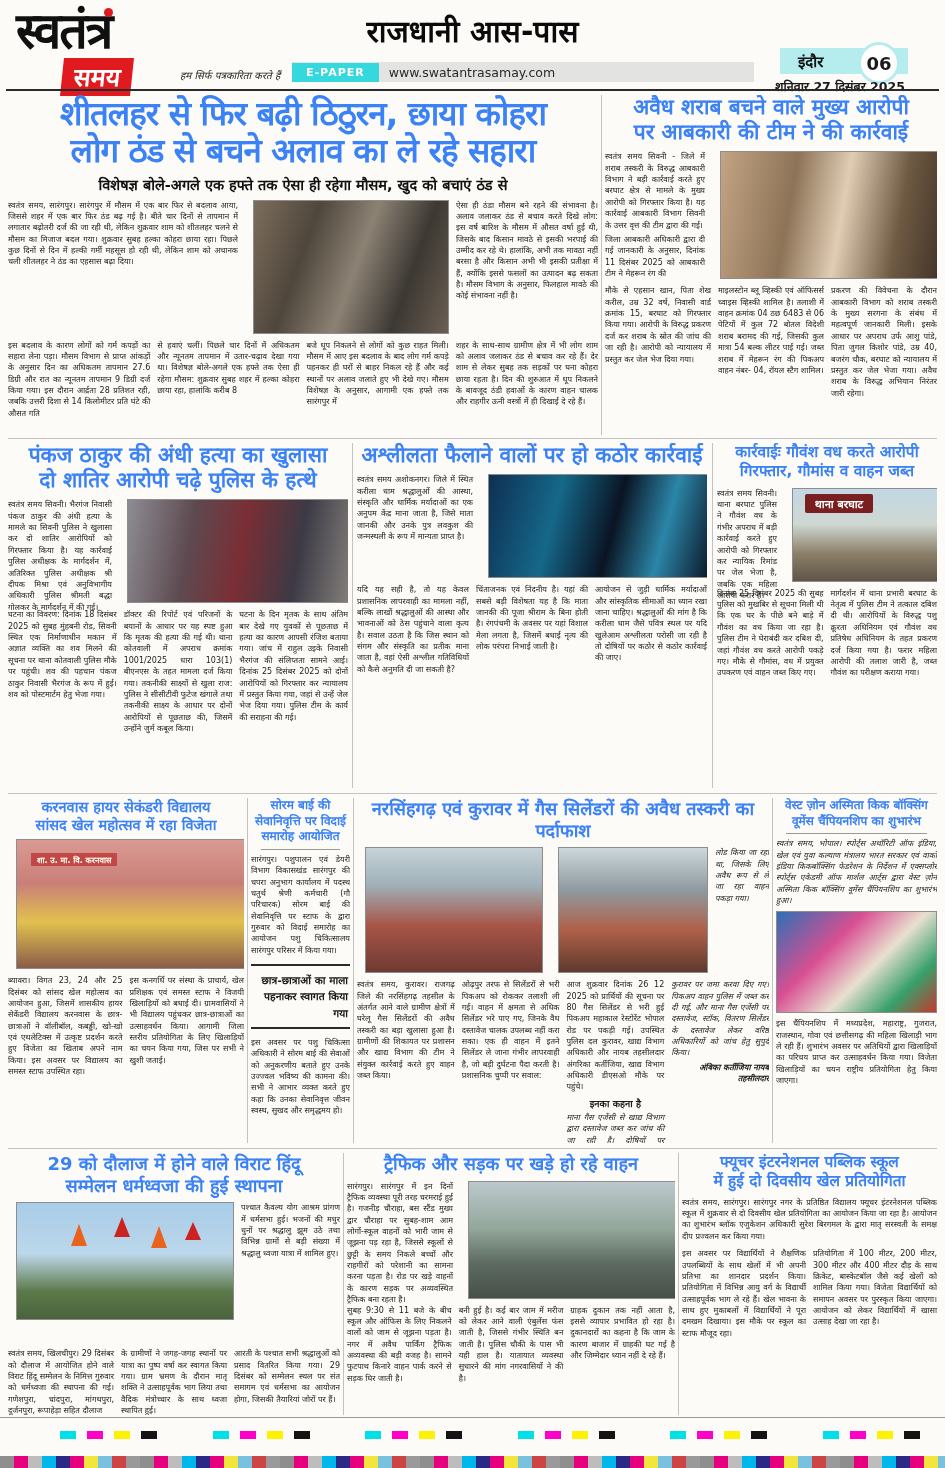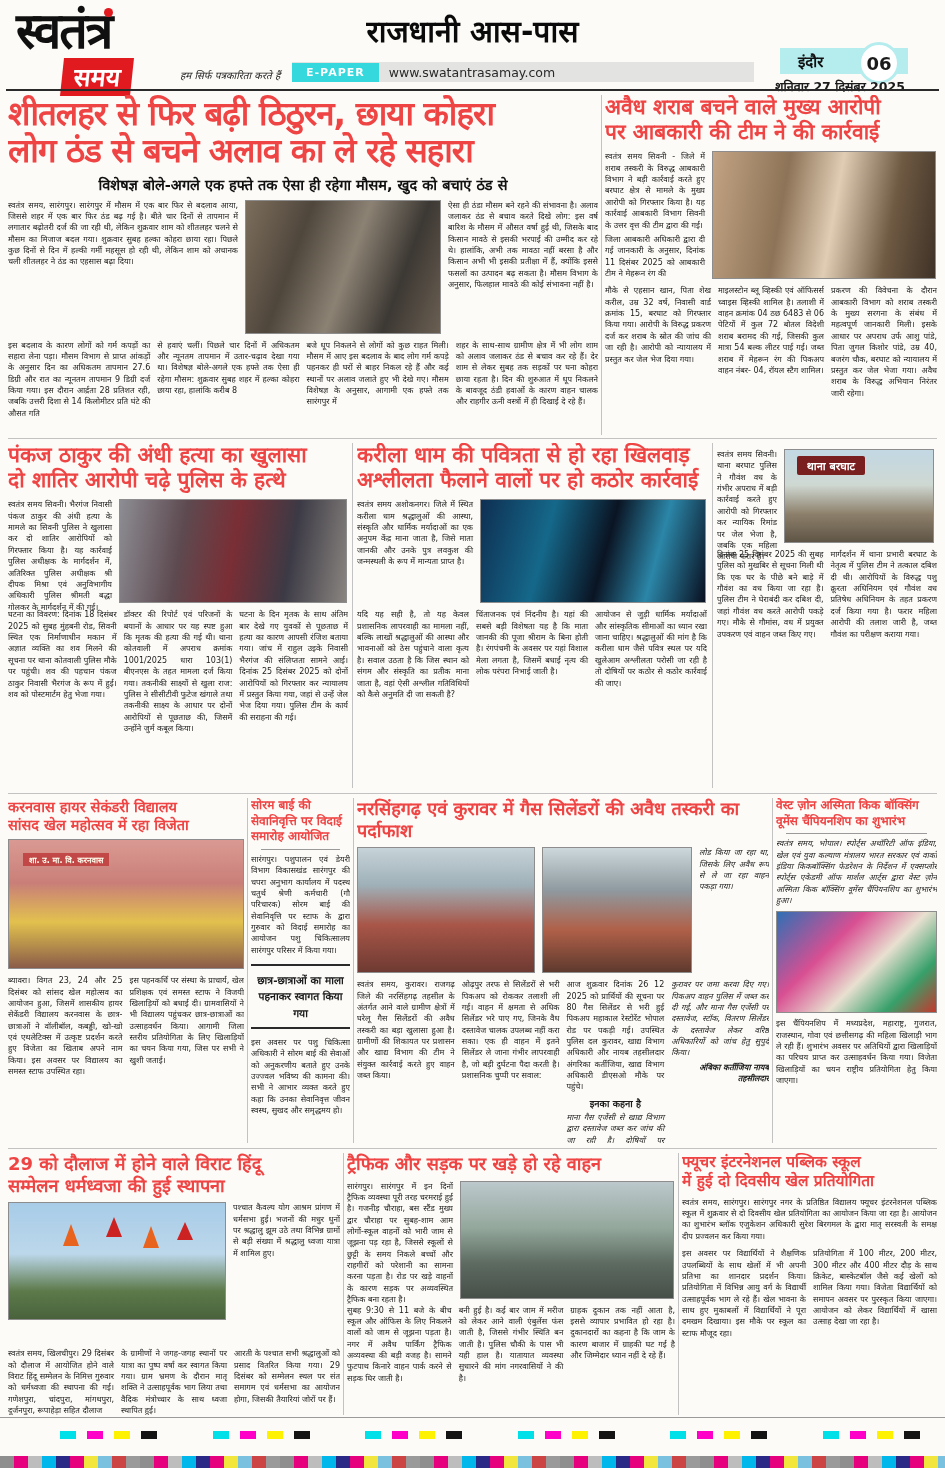--- a/index.html
+++ b/index.html
@@ -17,39 +17,39 @@
   .epaper-badge{background:#35d8dc;color:#fff;font-weight:bold;font-size:11px;padding:3px 14px;margin-right:10px;letter-spacing:1px;}
   .website{font-size:12.5px;color:#2a2a2a;}
   .city-box{position:absolute;left:780px;top:48px;width:110px;height:26px;background:#b5ecee;display:flex;align-items:center;
             justify-content:flex-start;padding-left:18px;font-weight:800;font-size:15px;color:#111;}
   .page-circle{position:absolute;left:858px;top:42px;width:36px;height:36px;border-radius:50%;background:#fff;
                border:3px solid #b5ecee;display:flex;align-items:center;justify-content:center;font-size:18px;font-weight:800;}
   .date{position:absolute;left:775px;top:78px;width:130px;text-align:center;font-weight:800;font-size:12.5px;}
   .mast-rule{position:absolute;left:6px;right:6px;top:89px;border-top:2px solid #2a2a2a;}
   
   .art{position:absolute;overflow:hidden;}
-  .hl{font-weight:800;color:#ef4444;}
+  .hl{font-weight:800;text-align:center;color:#3b82f6;}
   .s33{font-size:33px;line-height:1.13;letter-spacing:-1px;}
   .s22{font-size:21px;line-height:1.2;}
   .s19{font-size:18px;line-height:1.2;}
   .s16{font-size:15.5px;line-height:1.25;}
   .s15{font-size:14.5px;line-height:1.25;}
   .s12{font-size:12px;line-height:1.3;}
   .sub{font-size:14.5px;font-weight:700;text-align:center;margin-top:4px;color:#111;}
   .bd{font-size:8px;line-height:1.42;text-align:justify;color:#1c1c1c;}
   .row{display:flex;gap:7px;margin-top:6px;}
   .c{flex:1;min-width:0;}
-  .photo{position:relative;border:1px solid #8d8d8d;flex:none;overflow:hidden;}
+  .photo{position:relative;border:1px solid #8d8d8d;flex:none;overflow:hidden;margin-left:8px;}
   .sign{position:absolute;left:8%;top:6%;background:#7a1f1f;color:#fff;font-weight:bold;font-size:11px;
         padding:2px 10px;border-radius:2px;}
   .sign2{position:absolute;left:6%;top:10%;background:rgba(190,60,60,.85);color:#ffe;font-weight:bold;font-size:8px;padding:1px 6px;}
   .hr-u{border-bottom:1px solid #9a9a9a;margin:4px 10px;}
   .sig{font-weight:bold;font-style:italic;text-align:right;margin-top:3px;}
   .inka{font-weight:800;text-align:center;font-size:9.5px;margin:4px 0 2px;}
-  .pull{font-weight:800;font-size:10.5px;line-height:1.55;text-align:center;border-top:2px solid #2a2a2a;
+  .pull{font-weight:800;font-size:10.5px;line-height:1.55;text-align:right;border-top:2px solid #2a2a2a;
         border-bottom:2px solid #2a2a2a;padding:6px 2px;margin:8px 0;}
   .vline{position:absolute;width:1px;background:#c2c2c2;}
   .hline{position:absolute;height:1px;background:#c2c2c2;}
   
   .ph-weather{background:linear-gradient(110deg,#7d6e5c 0%,#4f463c 28%,#8c8274 52%,#3c3833 76%,#6b5f52 100%);}
   .ph-liquor{background:linear-gradient(100deg,#c3a484 0%,#8d7357 32%,#e0cdb4 54%,#6f5a43 78%,#3f3227 100%);}
   .ph-pankaj{background:linear-gradient(100deg,#8d8d93 0%,#5d4a50 28%,#7a2e35 50%,#3c3a45 74%,#8a8580 100%);}
   .ph-karila{background:linear-gradient(105deg,#0e2f52 0%,#15688a 30%,#0a1423 55%,#2b86a8 76%,#091020 100%);}
   .ph-gau{background:linear-gradient(180deg,#c2d8e4 0%,#cfd8d2 38%,#8c7f6a 70%,#5f5546 100%);}
   .ph-karn{background:linear-gradient(180deg,#d99a93 0%,#c97f78 34%,#e2c14e 64%,#8a5c49 100%);}
@@ -146,35 +146,38 @@
     </div>
     <div class="row" style="height:168px">
       <div class="bd c">घटना का विवरण: दिनांक 18 दिसंबर 2025 को सुबह मुंहबनी रोड, सिवनी स्थित एक निर्माणाधीन मकान में अज्ञात व्यक्ति का शव मिलने की सूचना पर थाना कोतवाली पुलिस मौके पर पहुंची। शव की पहचान पंकज ठाकुर निवासी भैरगंज के रूप में हुई। शव को पोस्टमार्टम हेतु भेजा गया।</div>
       <div class="bd c">डॉक्टर की रिपोर्ट एवं परिजनों के बयानों के आधार पर यह स्पष्ट हुआ कि मृतक की हत्या की गई थी। थाना कोतवाली में अपराध क्रमांक 1001/2025 धारा 103(1) बीएनएस के तहत मामला दर्ज किया गया। तकनीकी साक्ष्यों से खुला राज: पुलिस ने सीसीटीवी फुटेज खंगाले तथा तकनीकी साक्ष्य के आधार पर दोनों आरोपियों से पूछताछ की, जिसमें उन्होंने जुर्म कबूल किया।</div>
       <div class="bd c">घटना के दिन मृतक के साथ अंतिम बार देखे गए युवकों से पूछताछ में हत्या का कारण आपसी रंजिश बताया गया। जांच में राहुल उइके निवासी भैरगंज की संलिप्तता सामने आई। दिनांक 25 दिसंबर 2025 को दोनों आरोपियों को गिरफ्तार कर न्यायालय में प्रस्तुत किया गया, जहां से उन्हें जेल भेज दिया गया। पुलिस टीम के कार्य की सराहना की गई।</div>
     </div>
   </section>
 
   <section class="art" style="left:357px;top:443px;width:350px;height:345px">
     <div class="hl s22">
-      <div>करीला धाम की पवित्रता से हो रहा खिलवाड़</div>
       <div>अश्लीलता फैलाने वालों पर हो कठोर कार्रवाई</div>
     </div>
     <div class="row" style="height:104px">
       <div class="bd" style="width:116px;flex:none">स्वतंत्र समय अशोकनगर। जिले में स्थित करीला धाम श्रद्धालुओं की आस्था, संस्कृति और धार्मिक मर्यादाओं का एक अनुपम केंद्र माना जाता है, जिसे माता जानकी और उनके पुत्र लवकुश की जन्मस्थली के रूप में मान्यता प्राप्त है।</div>
       <div class="photo ph-karila" style="width:224px;height:102px"></div>
     </div>
     <div class="row" style="height:168px">
       <div class="bd c">यदि यह सही है, तो यह केवल प्रशासनिक लापरवाही का मामला नहीं, बल्कि लाखों श्रद्धालुओं की आस्था और भावनाओं को ठेस पहुंचाने वाला कृत्य है। सवाल उठता है कि जिस स्थान को संगम और संस्कृति का प्रतीक माना जाता है, वहां ऐसी अश्लील गतिविधियों को कैसे अनुमति दी जा सकती है?</div>
       <div class="bd c">चिंताजनक एवं निंदनीय है। यहां की सबसे बड़ी विशेषता यह है कि माता जानकी की पूजा श्रीराम के बिना होती है। रंगपंचमी के अवसर पर यहां विशाल मेला लगता है, जिसमें बधाई नृत्य की लोक परंपरा निभाई जाती है।</div>
       <div class="bd c">आयोजन से जुड़ी धार्मिक मर्यादाओं और सांस्कृतिक सीमाओं का ध्यान रखा जाना चाहिए। श्रद्धालुओं की मांग है कि करीला धाम जैसे पवित्र स्थल पर यदि खुलेआम अश्लीलता परोसी जा रही है तो दोषियों पर कठोर से कठोर कार्रवाई की जाए।</div>
     </div>
   </section>
 
   <section class="art" style="left:717px;top:443px;width:220px;height:345px">
+    <div class="hl s16">
+      <div>कार्रवाईः गौवंश वध करते आरोपी</div>
+      <div>गिरफ्तार, गौमांस व वाहन जब्त</div>
+    </div>
     <div class="row" style="height:94px">
       <div class="bd" style="width:60px;flex:none">स्वतंत्र समय सिवनी। थाना बरघाट पुलिस ने गौवंश वध के गंभीर अपराध में बड़ी कार्रवाई करते हुए आरोपी को गिरफ्तार कर न्यायिक रिमांड पर जेल भेजा है, जबकि एक महिला आरोपी फरार है।</div>
       <div class="photo ph-gau" style="width:148px;height:92px">
         <div class="sign">थाना बरघाट</div>
       </div>
     </div>
     <div class="row" style="height:200px">
       <div class="bd c">दिनांक 25 दिसंबर 2025 की सुबह पुलिस को मुखबिर से सूचना मिली थी कि एक घर के पीछे बने बाड़े में गौवंश का वध किया जा रहा है। पुलिस टीम ने घेराबंदी कर दबिश दी, जहां गौवंश वध करते आरोपी पकड़े गए। मौके से गौमांस, वध में प्रयुक्त उपकरण एवं वाहन जब्त किए गए।</div>
       <div class="bd c">मार्गदर्शन में थाना प्रभारी बरघाट के नेतृत्व में पुलिस टीम ने तत्काल दबिश दी थी। आरोपियों के विरुद्ध पशु क्रूरता अधिनियम एवं गौवंश वध प्रतिषेध अधिनियम के तहत प्रकरण दर्ज किया गया है। फरार महिला आरोपी की तलाश जारी है, जब्त गौवंश का परीक्षण कराया गया।</div>
     </div>
@@ -183,21 +186,21 @@
   <section class="art" style="left:8px;top:798px;width:236px;height:345px">
     <div class="hl s15">
       <div>करनवास हायर सेकंडरी विद्यालय</div>
       <div>सांसद खेल महोत्सव में रहा विजेता</div>
     </div>
     <div class="photo ph-karn" style="width:234px;height:128px;margin-top:5px">
       <div class="sign2">शा. उ. मा. वि. करनवास</div>
     </div>
     <div class="row" style="height:168px">
       <div class="bd c">ब्यावरा। विगत 23, 24 और 25 दिसंबर को सांसद खेल महोत्सव का आयोजन हुआ, जिसमें शासकीय हायर सेकेंडरी विद्यालय करनवास के छात्र-छात्राओं ने वॉलीबॉल, कबड्डी, खो-खो एवं एथलेटिक्स में उत्कृष्ट प्रदर्शन करते हुए विजेता का खिताब अपने नाम किया। इस अवसर पर विद्यालय का समस्त स्टाफ उपस्थित रहा।</div>
-      <div class="bd c">इस पहनकर्धि पर संस्था के प्राचार्य, खेल प्रशिक्षक एवं समस्त स्टाफ ने विजयी खिलाड़ियों को बधाई दी। ग्रामवासियों ने भी विद्यालय पहुंचकर छात्र-छात्राओं का उत्साहवर्धन किया। आगामी जिला स्तरीय प्रतियोगिता के लिए खिलाड़ियों का चयन किया गया, जिस पर सभी ने खुशी जताई।</div>
+      <div class="bd c">इस कनगर्धि पर संस्था के प्राचार्य, खेल प्रशिक्षक एवं समस्त स्टाफ ने विजयी खिलाड़ियों को बधाई दी। ग्रामवासियों ने भी विद्यालय पहुंचकर छात्र-छात्राओं का उत्साहवर्धन किया। आगामी जिला स्तरीय प्रतियोगिता के लिए खिलाड़ियों का चयन किया गया, जिस पर सभी ने खुशी जताई।</div>
     </div>
   </section>
 
   <section class="art" style="left:251px;top:798px;width:99px;height:345px">
     <div class="hl s12">सोरम बाई की सेवानिवृत्ति पर विदाई समारोह आयोजित</div>
     <div class="hr-u"></div>
     <div class="bd">सारंगपुर। पशुपालन एवं डेयरी विभाग विकासखंड सारंगपुर की चपरा अनुभाग कार्यालय में पदस्थ चतुर्थ श्रेणी कर्मचारी (गौ परिचारक) सोरम बाई की सेवानिवृत्ति पर स्टाफ के द्वारा गुरुवार को विदाई समारोह का आयोजन पशु चिकित्सालय सारंगपुर परिसर में किया गया।</div>
     <div class="pull">छात्र-छात्राओं का माला पहनाकर स्वागत किया गया</div>
     <div class="bd">इस अवसर पर पशु चिकित्सा अधिकारी ने सोरम बाई की सेवाओं को अनुकरणीय बताते हुए उनके उज्ज्वल भविष्य की कामना की। सभी ने आभार व्यक्त करते हुए कहा कि उनका सेवानिवृत्त जीवन स्वस्थ, सुखद और समृद्धमय हो।</div>
   </section>

